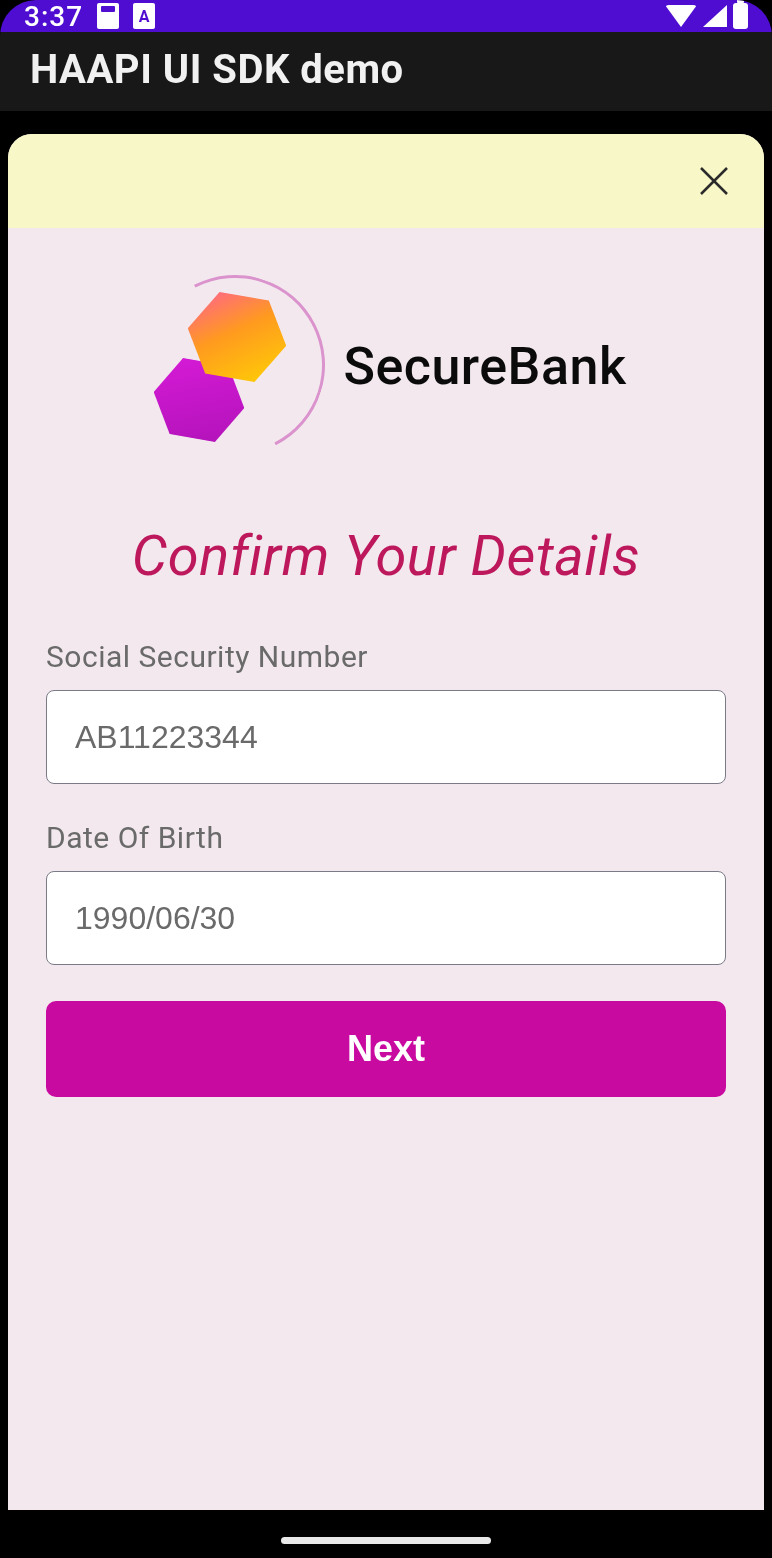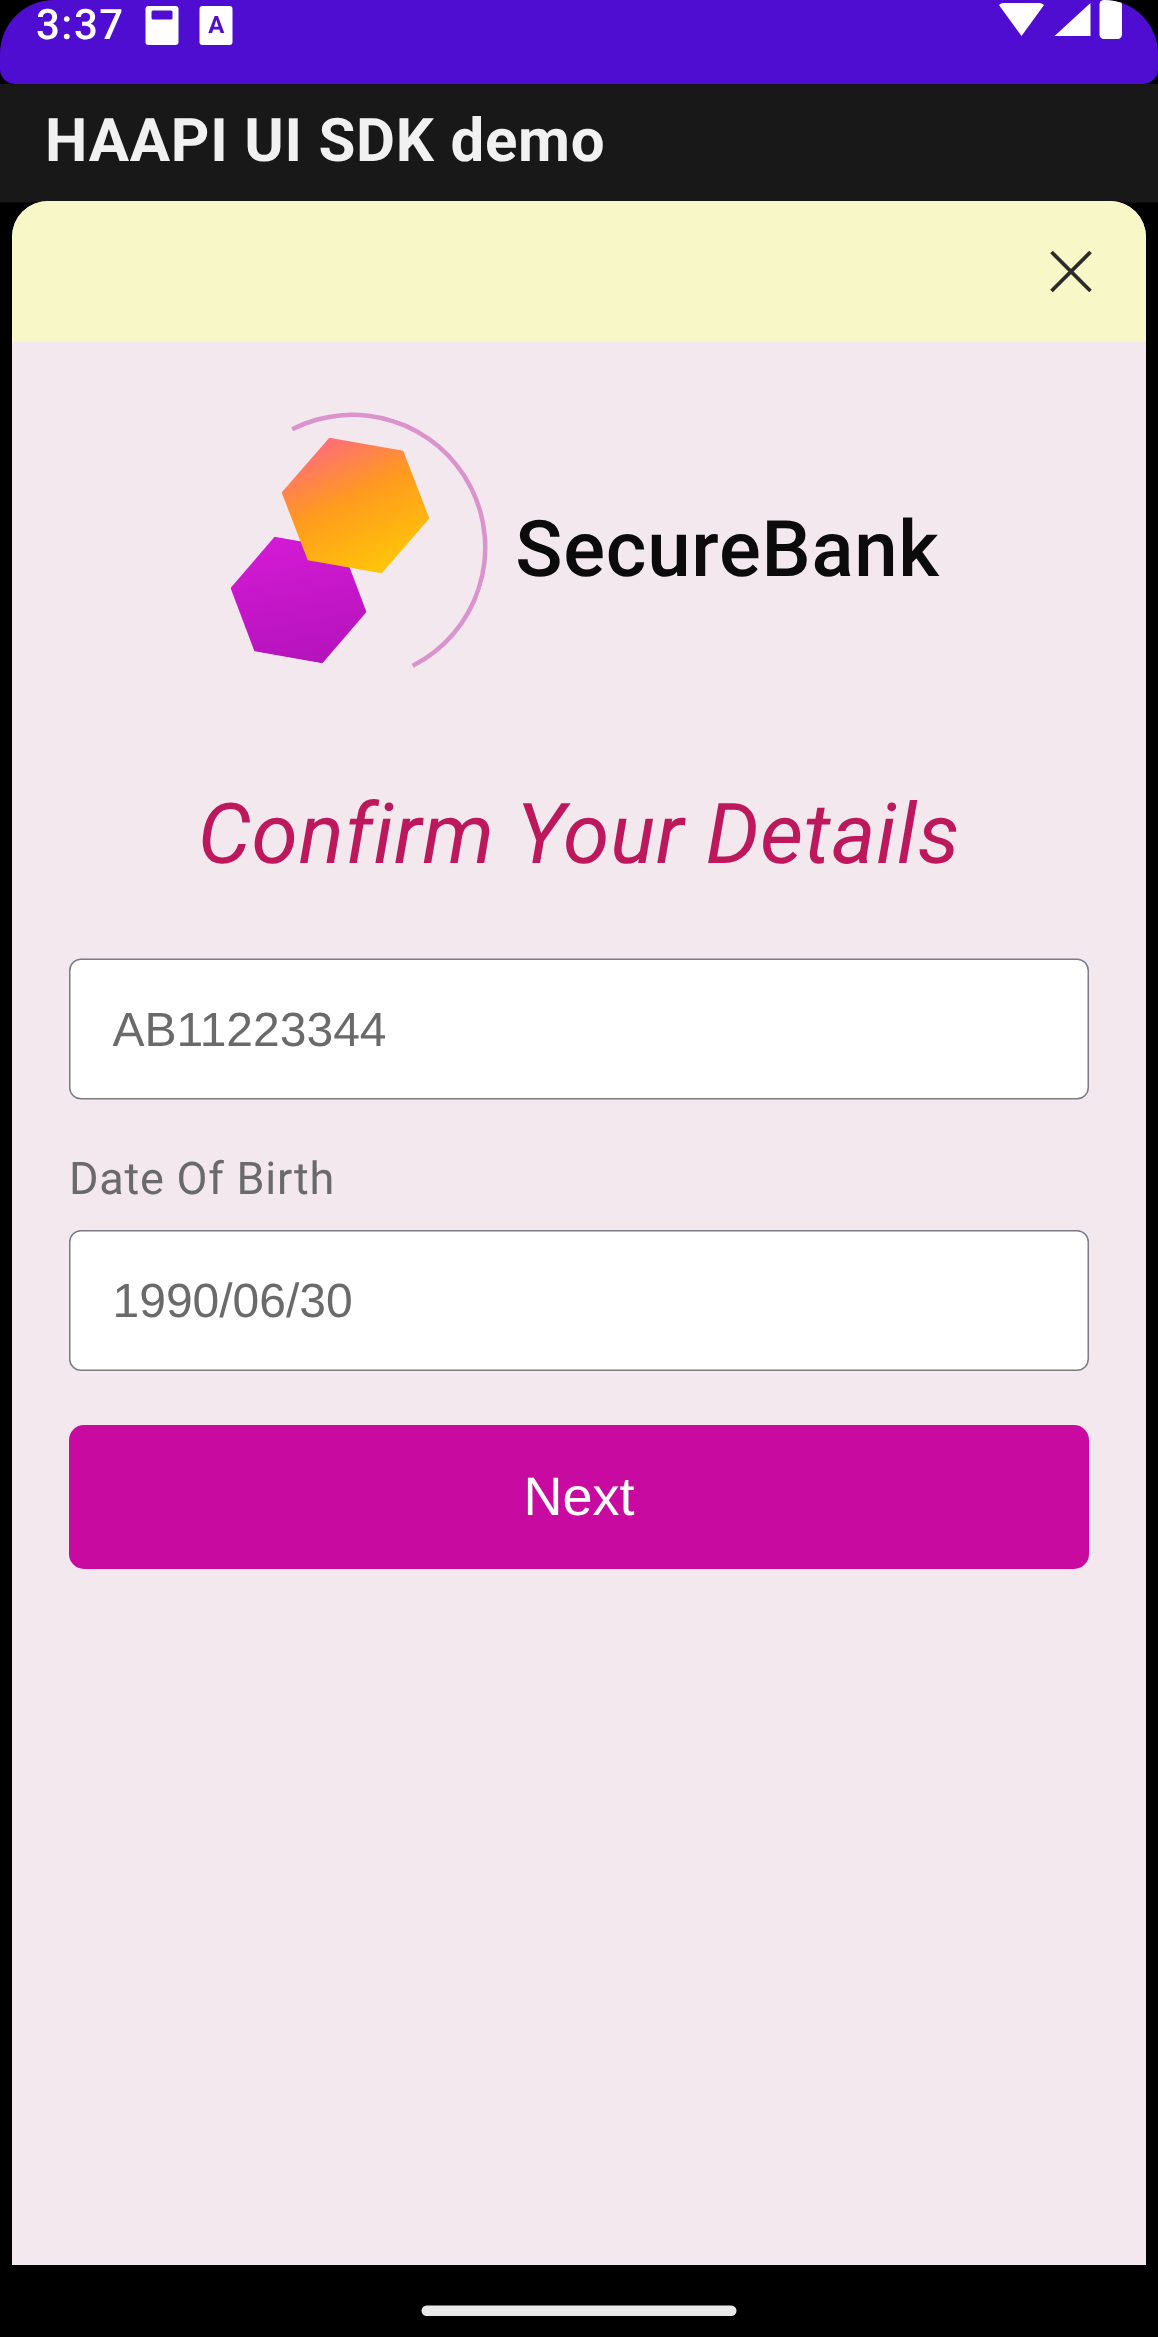--- a/index.html
+++ b/index.html
@@ -13,30 +13,29 @@
     .device {
       width: 772px;
       height: 1558px;
       background: #000;
       border-radius: 36px;
       position: relative;
       overflow: hidden;
     }
     
     .status-bar {
-      height: 56px;
+      height: 32px;
       background: #4f0dd2;
       color: #fff;
       display: flex;
-      align-items: flex-start;
+      align-items: center;
       justify-content: space-between;
       padding: 0 24px;
       border-top-left-radius: 36px;
       border-top-right-radius: 36px;
-      border-radius: 10px;
     }
     .status-left { display: flex; align-items: center; gap: 14px; }
     .status-time { font-size: 28px; font-weight: 500; letter-spacing: 1px; }
     .status-right { display: flex; align-items: center; gap: 6px; }
     .sd-icon, .lang-icon {
       width: 22px; height: 26px; background: #fff; border-radius: 2px;
       position: relative; display: flex; align-items: flex-start; justify-content: center;
     }
     .sd-icon::after { content: ""; position: absolute; top: 3px; left: 4px; width: 14px; height: 6px; background: #4f0dd2; border-radius: 1px; }
     .lang-icon { font-size: 16px; font-weight: 700; color: #4f0dd2; align-items: center; }
@@ -145,21 +144,21 @@
     }
 
     .primary-btn {
       width: 100%;
       height: 96px;
       background: #c90aa0;
       color: #fff;
       border: none;
       border-radius: 10px;
       font-size: 36px;
-      font-weight: 400;
+      font-weight: 700;
       cursor: pointer;
       margin-top: 0;
     }
 
     .nav-pill {
       position: absolute; bottom: 14px; left: 50%; transform: translateX(-50%);
       width: 210px; height: 7px; background: #e9e9e9; border-radius: 6px;
     }
   </style>
 </head>
@@ -201,20 +200,21 @@
           <div class="arc"></div>
           <div class="hex2"></div>
           <div class="hex1"></div>
         </div>
         <div class="logo-text">SecureBank</div>
       </div>
 
       <h1 class="page-title">Confirm Your Details</h1>
 
       <div>
+        <div class="field-label">Social Security Number</div>
         <input class="field-input" type="text" value="AB11223344" style="">
       </div>
 
       <div>
         <div class="field-label">Date Of Birth</div>
         <input class="field-input" type="text" value="1990/06/30" style="">
       </div>
 
       <button class="primary-btn">Next</button>
     </div>

